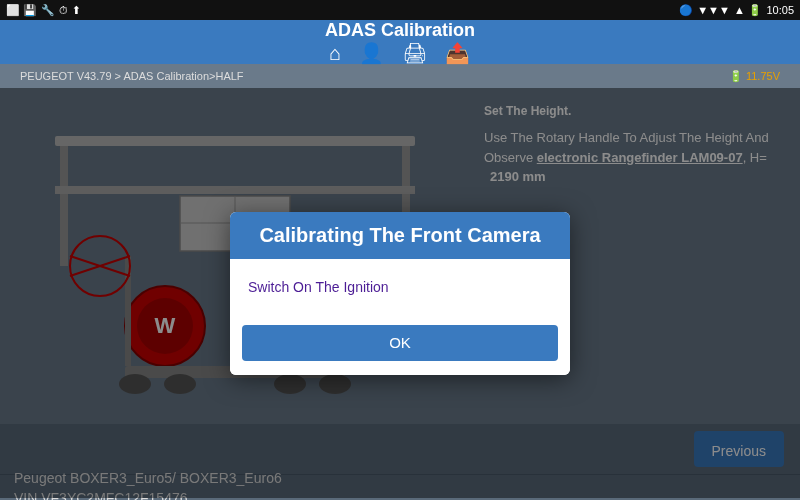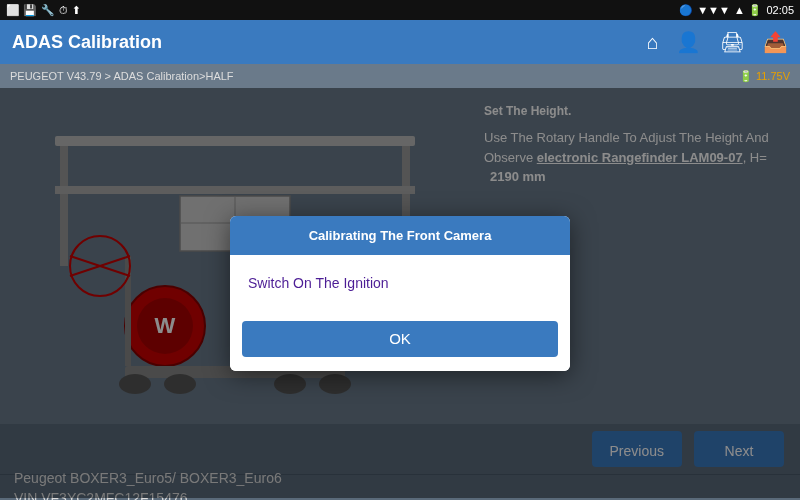--- a/index.html
+++ b/index.html
@@ -29,20 +29,21 @@
 
     
     #header {
       width: 800px;
       height: 44px;
       background: #3a7abf;
       display: flex;
       align-items: center;
       justify-content: space-between;
       padding: 0 12px;
+      flex-direction: column;
     }
     #app-title {
       color: white;
       font-size: 18px;
       font-weight: bold;
     }
     #header-icons {
       display: flex;
       gap: 18px;
       align-items: center;
@@ -54,21 +55,21 @@
     }
 
     
     #breadcrumb-bar {
       width: 800px;
       height: 24px;
       background: #6a7a8a;
       display: flex;
       align-items: center;
       justify-content: space-between;
-      padding: 0 10px;
+      padding: 0 20px;
     }
     #breadcrumb-text {
       color: #ddd;
       font-size: 11px;
     }
     #battery-info {
       color: #e8a000;
       font-size: 11px;
       display: flex;
       align-items: center;
@@ -188,21 +189,21 @@
       width: 340px;
       background: white;
       border-radius: 6px;
       overflow: hidden;
       box-shadow: 0 4px 24px rgba(0,0,0,0.5);
     }
 
     #modal-header {
       background: #3a7abf;
       color: white;
-      font-size: 13px;
+      font-size: 20px;
       font-weight: bold;
       text-align: center;
       padding: 12px 10px;
     }
 
     #modal-body {
       background: white;
       padding: 20px 18px;
       font-size: 14px;
       color: #4c1d95;
@@ -234,21 +235,21 @@
     <span>💾</span>
     <span>🔧</span>
     <span>⏱</span>
     <span>⬆</span>
   </div>
   <div id="status-bar-right">
     <span>🔵</span>
     <span>▼▼▼</span>
     <span>▲</span>
     <span>🔋</span>
-    <span>02:05</span>
+    <span>10:05</span>
   </div>
 </div>
 
 <div id="header">
   <span id="app-title">ADAS Calibration</span>
   <div id="header-icons">
     <span class="header-icon">⌂</span>
     <span class="header-icon">👤</span>
     <span class="header-icon">🖨</span>
     <span class="header-icon">📤</span>
@@ -315,19 +316,18 @@
       <div id="modal-footer">
         <button id="modal-ok-btn">OK</button>
       </div>
     </div>
   </div>
 
 </div>
 
 <div id="nav-bar">
   <button class="nav-btn">Previous</button>
-  <button class="nav-btn">Next</button>
 </div>
 
 <div id="footer-info">
   <span>Peugeot BOXER3_Euro5/ BOXER3_Euro6</span>
   <span>VIN VF3YC2MFC12F15476</span>
 </div>
 
 </body></html>

